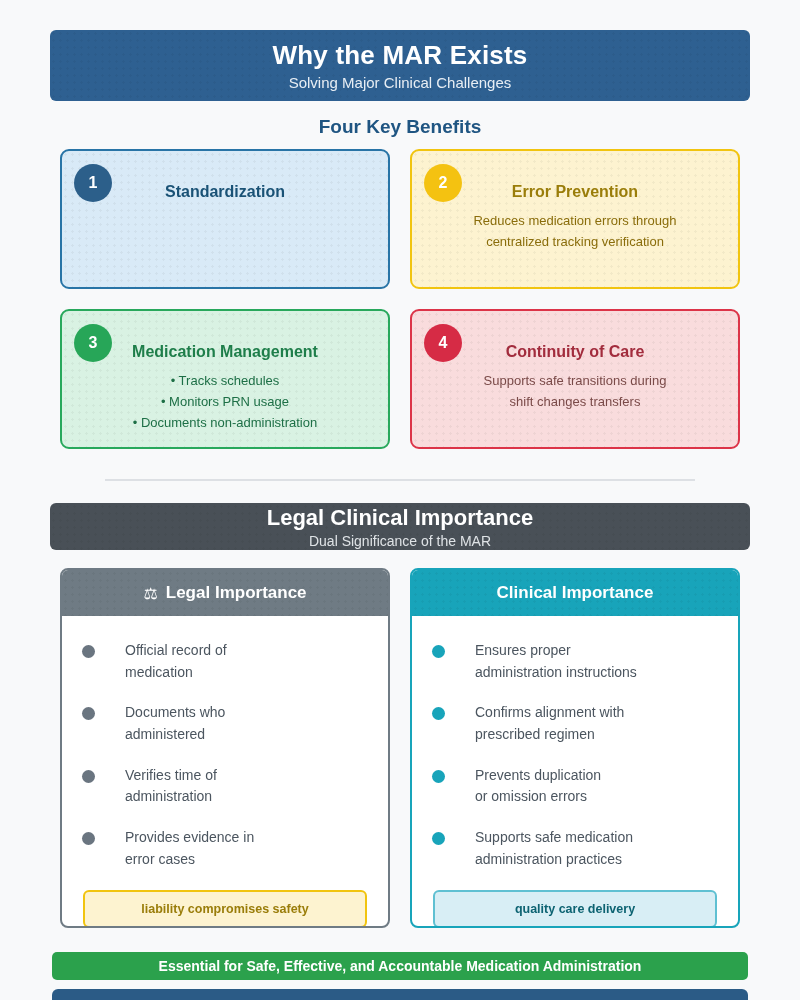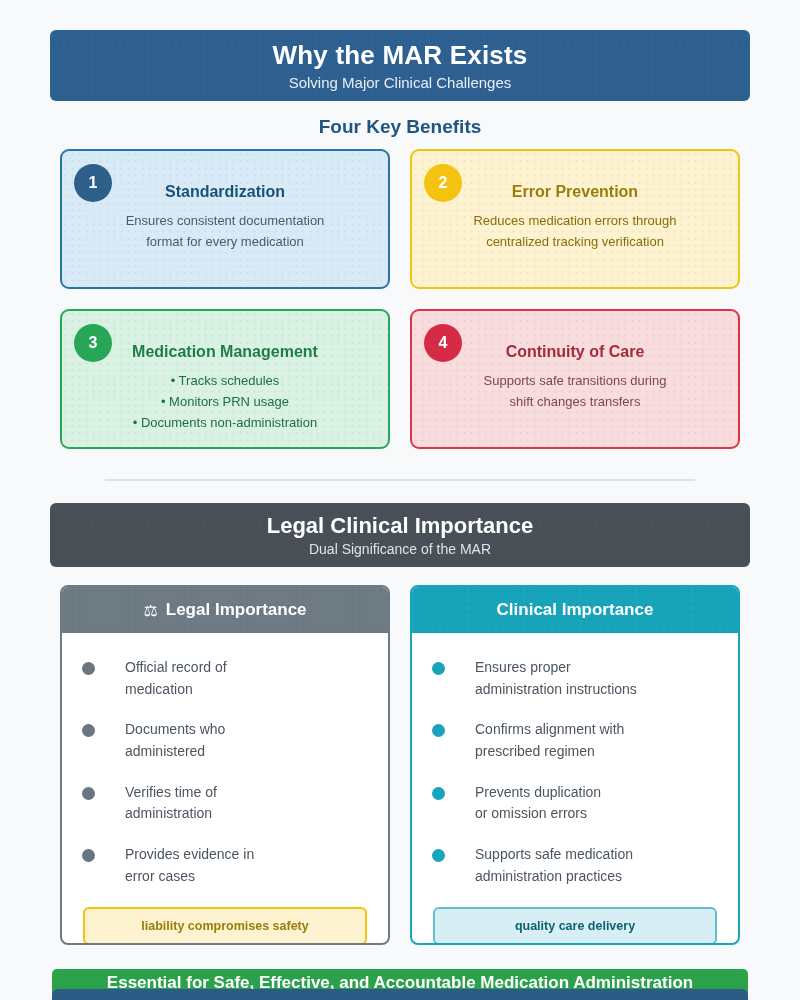--- a/index.html
+++ b/index.html
@@ -25,21 +25,21 @@
   .card-circle { position: absolute; left: 12px; top: 13px; width: 38px; height: 38px; border-radius: 50%;
     background: var(--cc); color: #fff; font-weight: bold; font-size: 16px;
     display: flex; align-items: center; justify-content: center; }
   .card-title { text-align: center; font-size: 16px; font-weight: bold; color: var(--tc); margin-top: 16px; }
   .card-lines { margin-top: 11px; text-align: center; font-size: 13px; line-height: 1.45; color: var(--xc); }
   .card-line { margin-bottom: 2px; }
 
   .divider { height: 2px; width: 590px; margin: 30px auto 0; background: #dde0e4; }
 
   
-  .importance-header { margin: 22px 50px 0; height: 64px; border-radius: 6px; color: #fff;
+  .importance-header { margin: 22px 50px 0; height: 47px; border-radius: 6px; color: #fff;
     display: flex; flex-direction: column; align-items: center; justify-content: center; }
   .importance-header .i-title { font-size: 22px; font-weight: bold; }
   .importance-header .i-sub { font-size: 14px; margin-top: 2px; color: #dfe3e6; }
 
   .columns { margin: 18px 60px 0; display: grid; grid-template-columns: 330px 330px; column-gap: 20px; }
   .col { height: 360px; background: #fff; border: 2px solid var(--bd); border-radius: 8px;
     display: flex; flex-direction: column; overflow: hidden; }
   .col-header { height: 46px; flex: none; background-color: var(--hbg); color: #fff;
     display: flex; align-items: center; justify-content: center; gap: 8px;
     font-size: 17px; font-weight: bold; border-radius: 5px 5px 0 0; }
@@ -47,43 +47,39 @@
   .col-body { flex: 1; display: flex; flex-direction: column; padding: 24px 20px 14px; }
   .li-item { display: flex; gap: 30px; margin-bottom: 19px; }
   .li-dot { width: 13px; height: 13px; border-radius: 50%; background: var(--dot); margin-top: 5px; flex: none; }
   .li-text { font-size: 14px; line-height: 1.55; color: var(--txt); }
   .callout { margin: auto 1px 1px; padding: 8px 10px; text-align: center; border-radius: 6px;
     border: 2px solid var(--cobd); background-color: var(--cobg); color: var(--cotc);
     font-size: 12.5px; font-weight: bold; line-height: 1.5; }
 
   
   .footer-banner { margin: 24px 52px 14px; height: 28px; border-radius: 5px; color: #fff;
-    display: flex; align-items: center; justify-content: center; font-size: 17px; font-weight: bold; }
+    display: flex; align-items: center; justify-content: center; font-size: 14px; font-weight: bold; }
   .bottom-bar { position: absolute; left: 52px; right: 52px; bottom: 0; height: 11px; border-radius: 6px 6px 0 0; }
 </style>
 </head>
 <body style="background: rgb(248, 249, 250);">
 
 <div class="page">
 
   <div class="main-header tex" style="background-color: rgb(46, 96, 145);">
     <div class="h-title">Why the MAR Exists</div>
     <div class="h-sub">Solving Major Clinical Challenges</div>
   </div>
 
   <div class="benefits-heading" style="color: rgb(31, 85, 130);">Four Key Benefits</div>
 
   <div class="cards-grid" id="cards-grid">
   <div class="card tex" style="--bg: #d9eaf7; --bd: #2874a6; --cc: #2c5f8a; --tc: #1a5276; --xc: #4d5a68;">
     <div class="card-circle">1</div>
     <div class="card-title">Standardization</div>
-    <div class="card-lines">
-          <div class="card-line">Ensures consistent documentation</div>
-          <div class="card-line">format for every medication</div>
-        </div>
   </div>
 
   <div class="card tex" style="--bg: #fdf3d0; --bd: #f1c40f; --cc: #f4c211; --tc: #9a7d0a; --xc: #8a6d0b;">
     <div class="card-circle">2</div>
     <div class="card-title">Error Prevention</div>
     <div class="card-lines">
           <div class="card-line">Reduces medication errors through</div>
           <div class="card-line">centralized tracking verification</div>
         </div>
   </div>

